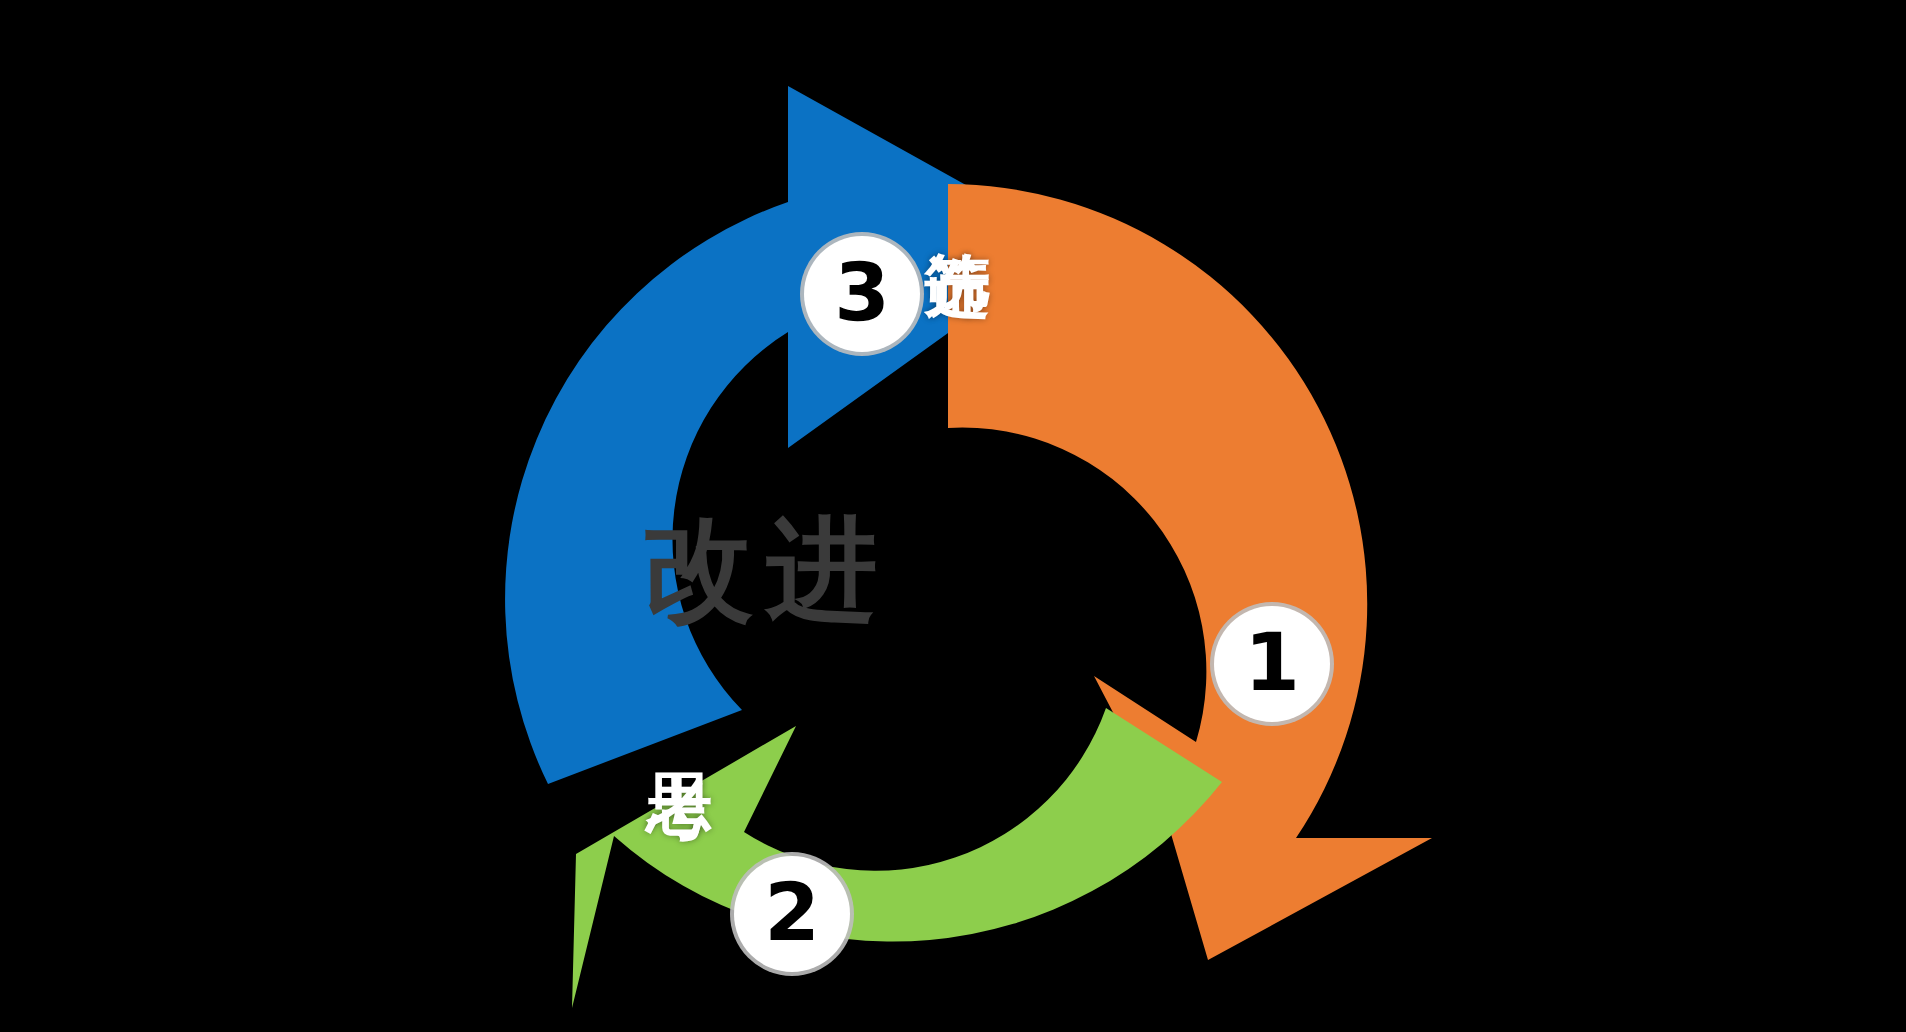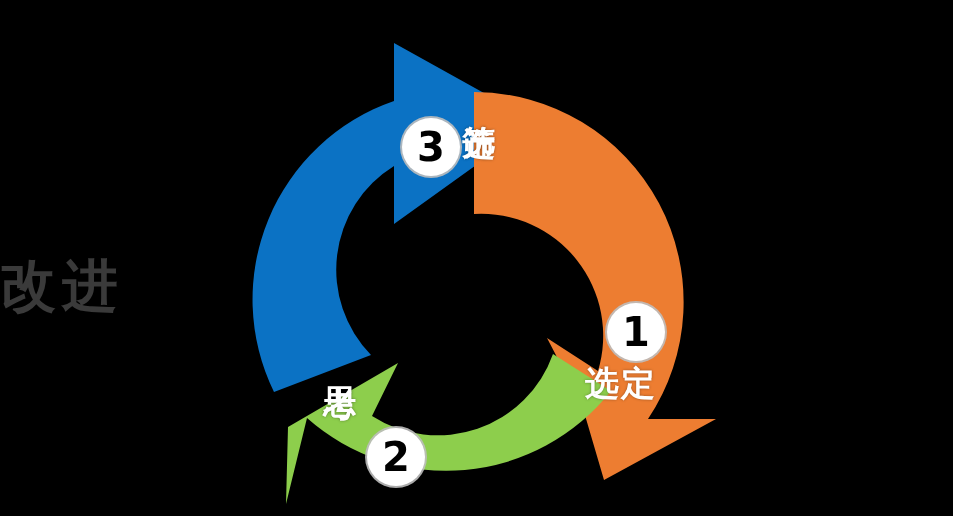--- a/index.html
+++ b/index.html
@@ -26,20 +26,21 @@
     top: 0;
     width: 953px;
     height: 516px;
     display: block;
   }
   .center-title {
     position: absolute;
     left: 0;
     top: 255px;
     width: 766px;
+    text-align: center;
     color: #3a3a3a;
     font-family: "DejaVu Sans", "Liberation Sans", sans-serif;
     font-size: 56px;
     font-weight: bold;
     letter-spacing: 6px;
     line-height: 62px;
     white-space: nowrap;
     pointer-events: none;
   }
   
@@ -129,21 +130,20 @@
              L 372 416
              A 122 122 0 0 0 553 354
              Z"></path>
   </svg>
 
   <div class="center-title" style="color: rgb(58, 58, 58);">改进</div>
 
   <div class="num-badge" id="badge-1">
     <span>1</span>
   </div>
-  <div class="step-label" id="label-1">选定</div>
 
   <div class="num-badge" id="badge-2">
     <span>2</span>
   </div>
   <div class="step-label vertical" id="label-2">思考</div>
 
   <div class="num-badge" id="badge-3">
     <span>3</span>
   </div>
   <div class="step-label vertical" id="label-3">筛选</div>

